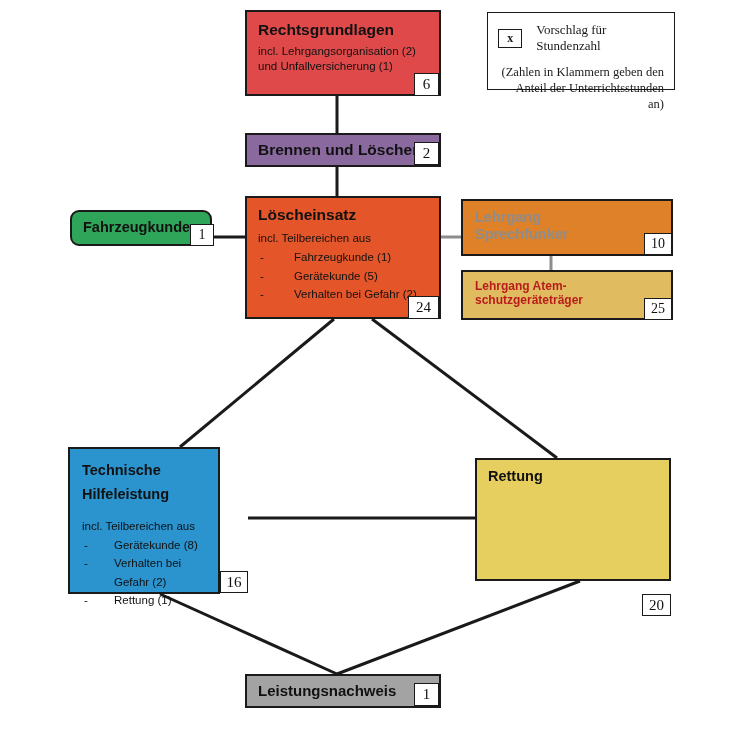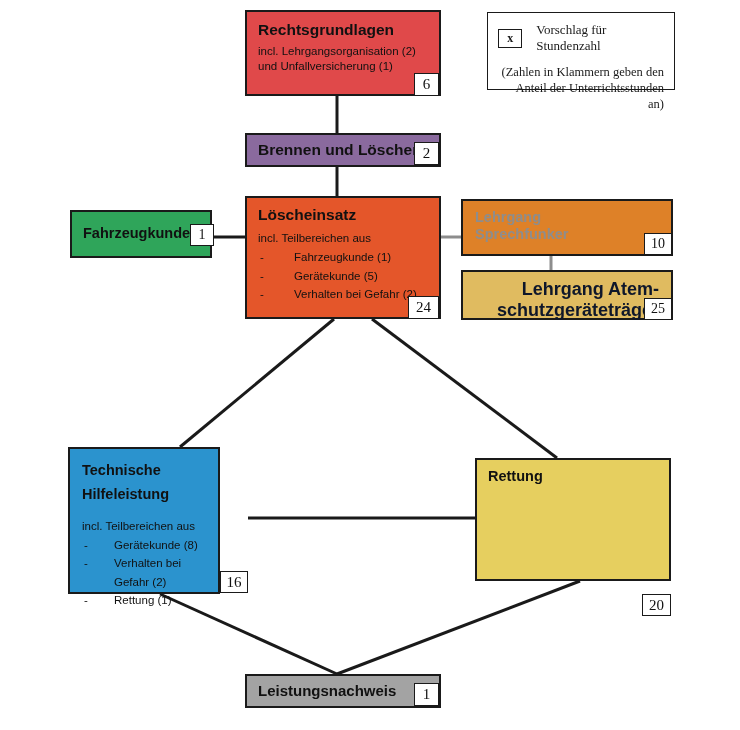--- a/index.html
+++ b/index.html
@@ -95,40 +95,40 @@
   #node-loescheinsatz {
     left: 245px; top: 196px; width: 196px; height: 123px;
     background: #e4562a;
     padding: 8px 11px 0 11px;
   }
   #node-loescheinsatz .title { font-size: 15.5px; margin-bottom: 7px; }
   #node-loescheinsatz .sub { font-size: 11.5px; }
   #node-loescheinsatz ul.items li { font-size: 11.5px; }
 
   #node-fahrzeugkunde {
-    left: 70px; top: 210px; width: 142px; height: 48px;
+    left: 70px; top: 210px; width: 142px; height: 36px;
     background: #2fa55a;
     padding: 0 11px;
-    display: flex; align-items: center;
+    display: flex; align-items: center; border-radius: 9px;
   }
   #node-fahrzeugkunde .title { font-size: 14.5px; }
 
   #node-sprechfunker {
     left: 461px; top: 199px; width: 212px; height: 57px;
     background: #de8128;
     padding: 8px 12px 18px 12px;
   }
   #node-sprechfunker .title { font-size: 14.5px; color: #8d8d8d; }
 
   #node-atemschutz {
     left: 461px; top: 270px; width: 212px; height: 50px;
     background: #e0bb60;
     padding: 7px 12px 0 12px;
   }
-  #node-atemschutz .title { font-size: 18px; color: #0f172a; text-align: right; }
+  #node-atemschutz .title { font-size: 12px; color: #b91c1c; }
 
   #node-thl {
     left: 68px; top: 447px; width: 152px; height: 147px;
     background: #2b93ce;
     padding: 10px 12px 0 12px;
   }
   #node-thl .title { font-size: 14.5px; line-height: 1.65; margin-bottom: 12px; }
   #node-thl .sub { font-size: 11.5px; }
   #node-thl ul.items li { font-size: 11.5px; padding-left: 32px; }
 

